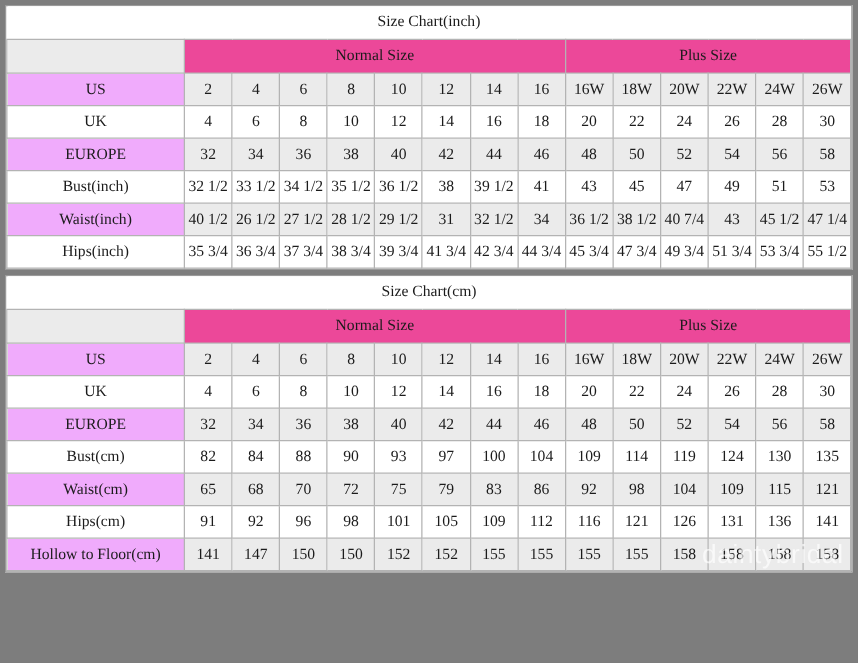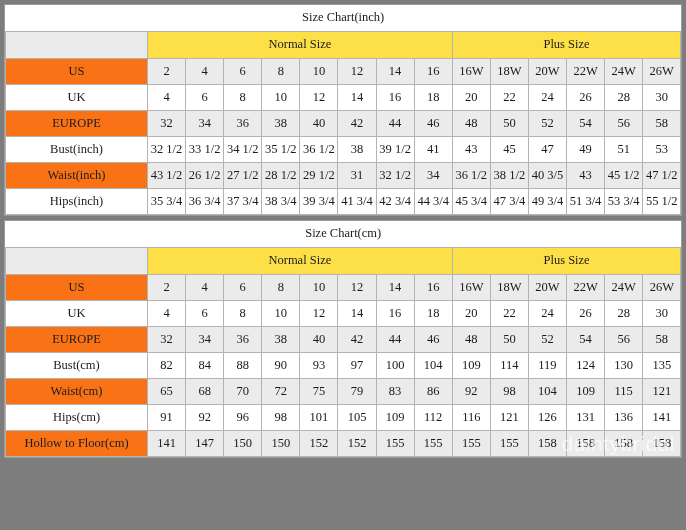--- a/index.html
+++ b/index.html
@@ -47,40 +47,40 @@
   }
   .title-cell {
     background: #ffffff;
     font-size: 14.5px;
     height: 26px !important;
     border-left: none !important;
     border-right: none !important;
     border-top: none !important;
   }
   .group-cell {
-    background: #fde047;
+    background: #ec4899;
     font-size: 14.5px;
     height: 26px !important;
   }
   .corner-cell {
     background: #ebebeb;
   }
   .row-label {
     background: #ffffff;
     font-size: 13.5px;
     text-align: center;
   }
   .row-shaded td {
     background: #ebebeb;
   }
   .row-plain td {
     background: #ffffff;
   }
   .row-shaded td.row-label {
-    background: #f97316;
+    background: #f0abfc;
   }
   .cell-small {
     font-size: 12px;
     margin-top: 24px;
   }
   .watermark {
     position: absolute;
     right: 6px;
     bottom: 1px;
     font-family: "Liberation Sans", sans-serif;
@@ -179,34 +179,34 @@
           <td class="cell-small">43</td>
           <td class="cell-small">45</td>
           <td class="cell-small">47</td>
           <td class="cell-small">49</td>
           <td class="cell-small">51</td>
           <td class="cell-small">53</td>
         </tr>
 
         <tr class="row-shaded">
           <td class="row-label">Waist(inch)</td>
-          <td class="cell-small">43 1/2</td>
+          <td class="cell-small">40 1/2</td>
           <td class="cell-small">26 1/2</td>
           <td class="cell-small">27 1/2</td>
           <td class="cell-small">28 1/2</td>
           <td class="cell-small">29 1/2</td>
           <td class="cell-small">31</td>
           <td class="cell-small">32 1/2</td>
           <td class="cell-small">34</td>
           <td class="cell-small">36 1/2</td>
           <td class="cell-small">38 1/2</td>
-          <td class="cell-small">40 3/5</td>
+          <td class="cell-small">40 7/4</td>
           <td class="cell-small">43</td>
           <td class="cell-small">45 1/2</td>
-          <td class="cell-small">47 1/2</td>
+          <td class="cell-small">47 1/4</td>
         </tr>
 
         <tr class="row-plain">
           <td class="row-label">Hips(inch)</td>
           <td class="cell-small">35 3/4</td>
           <td class="cell-small">36 3/4</td>
           <td class="cell-small">37 3/4</td>
           <td class="cell-small">38 3/4</td>
           <td class="cell-small">39 3/4</td>
           <td class="cell-small">41 3/4</td>

